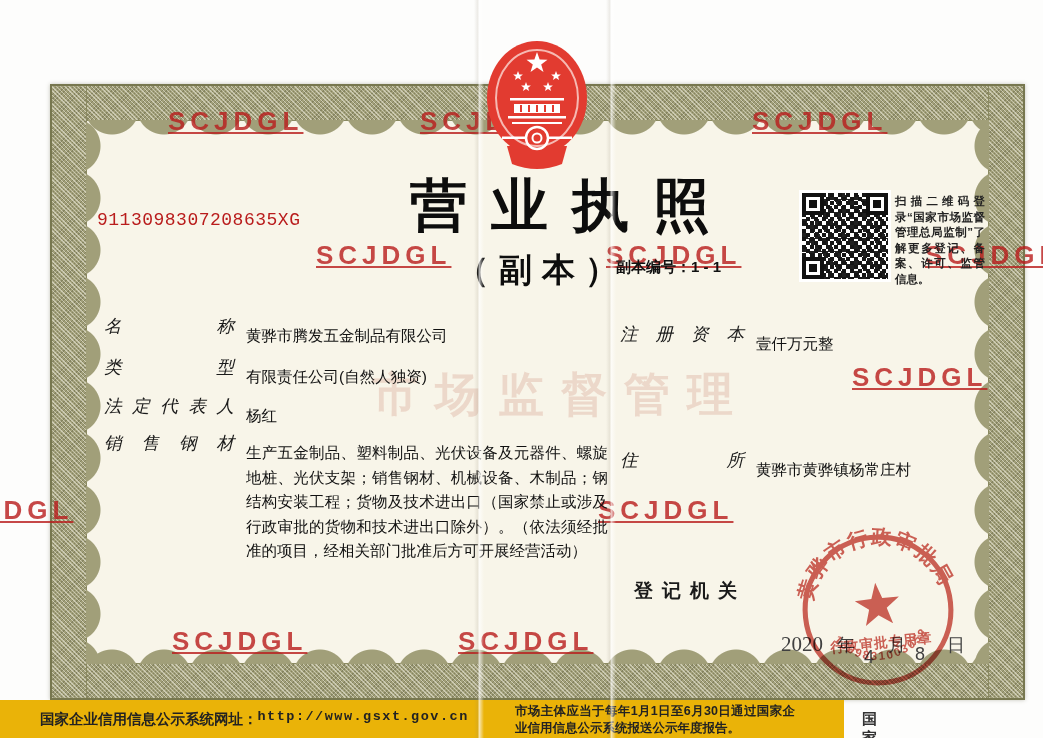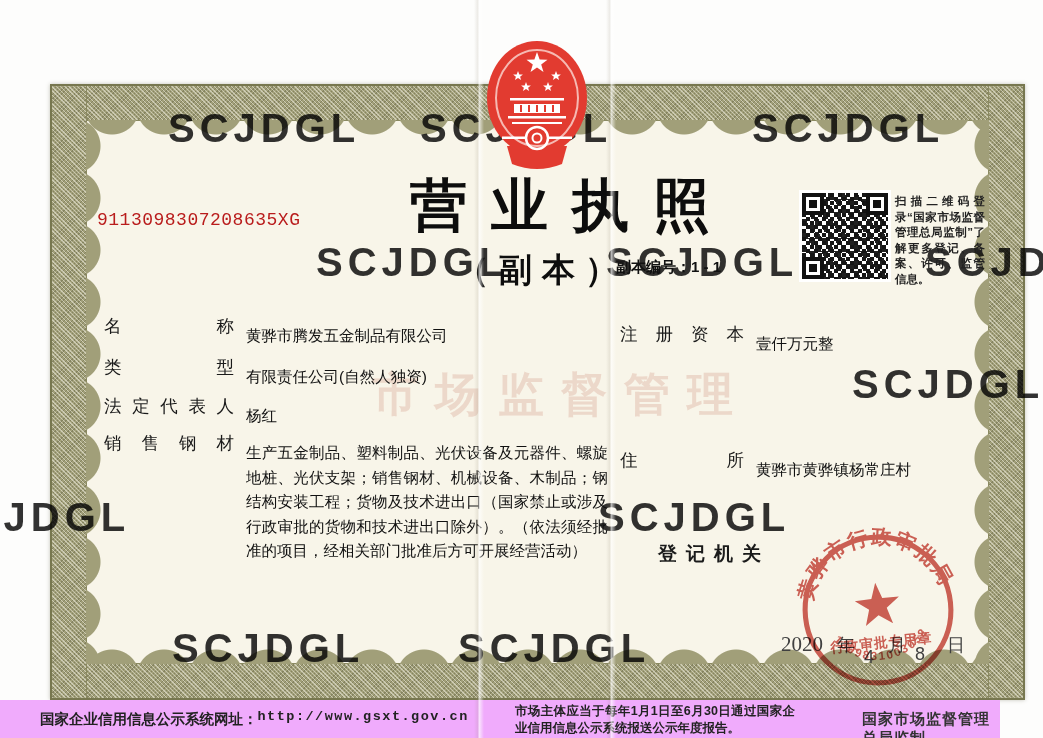--- a/index.html
+++ b/index.html
@@ -25,22 +25,22 @@
       background-image:radial-gradient(circle at 26px 28px, #a19f79 0 27px, rgba(0,0,0,0) 28px);
       background-size:52px 15px;background-repeat:repeat-x;}
   .sc.left{top:34px;bottom:34px;left:34px;width:15px;
       background-image:radial-gradient(circle at -13px 26px, #a19f79 0 27px, rgba(0,0,0,0) 28px);
       background-size:15px 52px;background-repeat:repeat-y;}
   .sc.right{top:34px;bottom:34px;right:34px;width:15px;
       background-image:radial-gradient(circle at 28px 26px, #a19f79 0 27px, rgba(0,0,0,0) 28px);
       background-size:15px 52px;background-repeat:repeat-y;}
 
   
-  .wm{position:absolute;z-index:3;font-weight:bold;font-size:40px;letter-spacing:5px;
-      color:#000000;opacity:.8;white-space:nowrap;user-select:none;}
+  .wm{position:absolute;z-index:3;font-weight:bold;font-size:26px;letter-spacing:5px;
+      color:#b91c1c;opacity:.8;white-space:nowrap;user-select:none;text-decoration:underline;}
   .wm-banner{position:absolute;z-index:3;font-weight:bold;font-size:46px;letter-spacing:17px;
       color:#e9cfc0;opacity:.75;white-space:nowrap;user-select:none;margin-top:8px;}
 
   
   .crease{position:absolute;top:0;height:100%;width:10px;z-index:8;pointer-events:none;
       background:linear-gradient(90deg, rgba(0,0,0,0) 0%, rgba(140,130,110,.14) 35%, rgba(255,255,255,.65) 55%, rgba(0,0,0,0) 100%);}
 
   
   .content{position:absolute;inset:0;z-index:5;}
   .abs{position:absolute;}
@@ -58,41 +58,41 @@
         repeating-conic-gradient(from 90deg, rgba(20,20,20,.95) 0% 18%, rgba(255,255,255,0) 18% 50%),
         repeating-conic-gradient(#161616 0% 25%, #ffffff 25% 50%);
       background-size:13px 13px, 8px 8px;outline:3px solid #fff;}
   .finder{position:absolute;width:22px;height:22px;background:#fff;border:4px solid #111;box-sizing:border-box;}
   .finder::after{content:"";position:absolute;inset:3px;background:#111;}
   .finder.tl{left:0;top:0;} .finder.tr{right:0;top:0;} .finder.bl{left:0;bottom:0;}
   .qr-caption{left:895px;top:194px;width:90px;font-size:11.5px;line-height:15.5px;font-weight:bold;color:#222;text-align:justify;}
 
   .frow{position:absolute;}
   .flabel{display:inline-block;vertical-align:top;font-size:17.5px;color:#1a1a1a;font-weight:500;
-          text-align:justify;text-align-last:justify;}
+          text-align:justify;text-align-last:justify;font-style:italic;}
   .flabel.lw{width:130px;} .flabel.rw{width:124px;}
   .fvalue{display:inline-block;vertical-align:top;font-size:15.5px;color:#111;margin-left:12px;padding-top:2px;line-height:24.5px;margin-top:8px;}
   .scope{width:362px;text-align:justify;}
 
-  .regorg{left:634px;top:541px;font-size:19px;font-weight:600;letter-spacing:9px;color:#1a1a1a;margin-left:24px;}
+  .regorg{left:634px;top:578px;font-size:19px;font-weight:600;letter-spacing:9px;color:#1a1a1a;}
 
   .dateline{left:781px;top:632px;z-index:4;font-size:18px;color:#404040;}
   .dateline .y{font-family:"Liberation Serif","DejaVu Serif",serif;font-size:21px;}
   .dateline .u{margin-left:14px;}
   .dateline .m{display:inline-block;transform:translateY(12px);margin-left:9px;}
   .dateline .d{display:inline-block;transform:translateY(9px);margin-left:9px;}
   .dateline .last{margin-left:22px;}
 
   .seal{position:absolute;left:792px;top:524px;width:172px;height:172px;z-index:7;
         transform:rotate(-6deg);opacity:.85;mix-blend-mode:multiply;}
 
   .emblem{position:absolute;left:482px;top:38px;width:110px;height:136px;z-index:10;}
 
   
-  .footer{position:absolute;left:0;top:700px;width:1000px;height:38px;background:#f0abfc;z-index:6;}
+  .footer{position:absolute;left:0;top:700px;width:844px;height:38px;background:#eab308;z-index:6;}
   .f-left{position:absolute;left:40px;top:10px;font-size:14.5px;font-weight:600;color:#222;}
   .f-url{font-family:"Liberation Mono","DejaVu Sans Mono",monospace;font-size:13.5px;letter-spacing:1.5px;
          display:inline-block;transform:translateY(-4px);font-weight:bold;}
   .f-mid{position:absolute;left:515px;top:3px;width:280px;font-size:12.5px;line-height:16.5px;font-weight:bold;color:#222;text-align:justify;}
   .f-right{position:absolute;left:862px;top:10px;font-size:15px;font-weight:600;letter-spacing:1px;color:#333;}
 </style>
 </head>
 <body>
 
 <div class="sheet">

